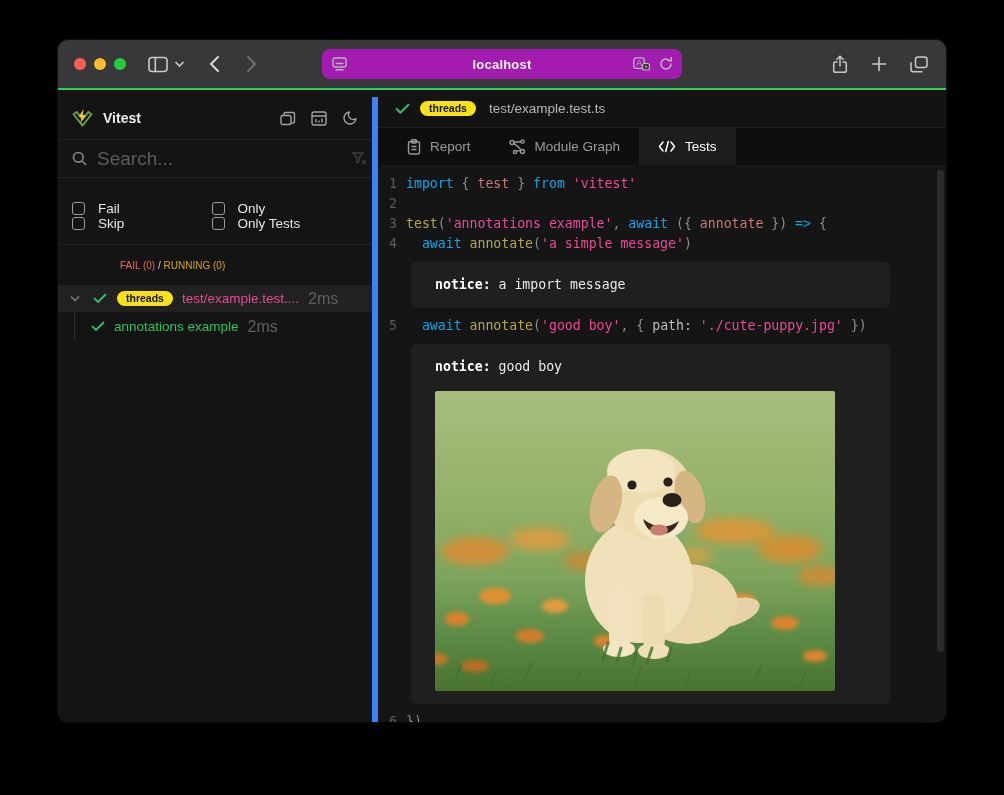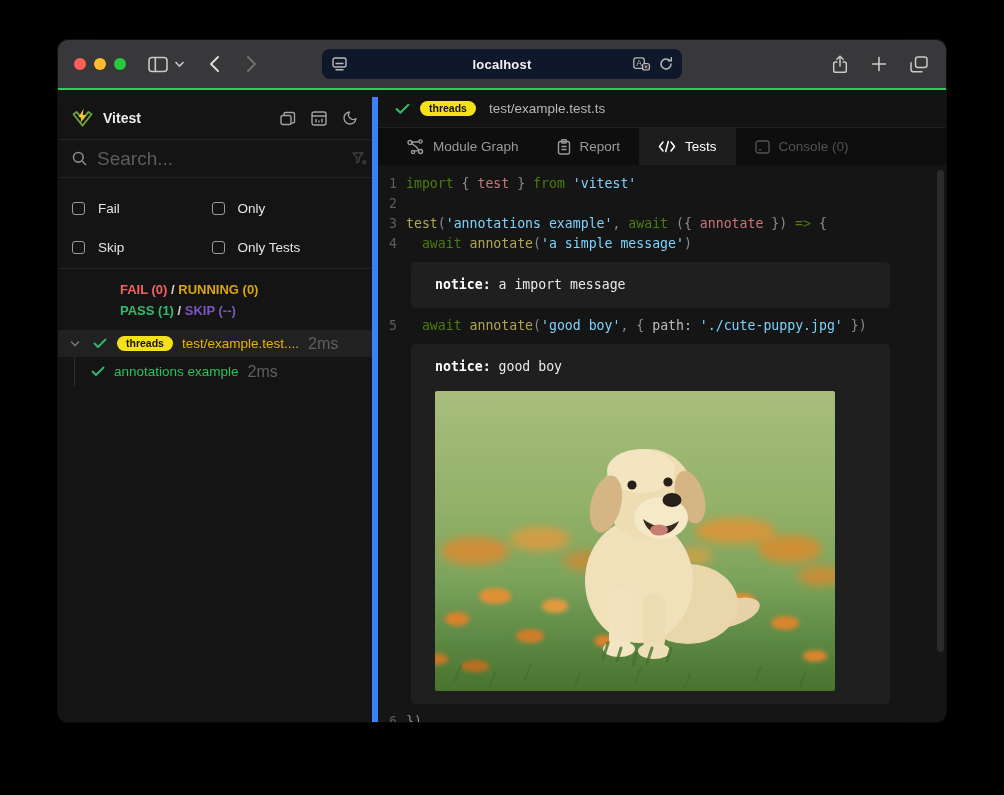--- a/index.html
+++ b/index.html
@@ -15,21 +15,21 @@
 
   
   .toolbar { height:48px; background:#38383a; flex:0 0 auto; display:flex;
              align-items:center; padding:0 16px; position:relative; }
   .traffic { display:flex; gap:8px; align-items:center; }
   .light { width:12px; height:12px; border-radius:50%; }
   .tb-icon { color:#c9c9c9; display:flex; align-items:center; justify-content:center; }
   .tb-icon.dim { color:#737373; }
   .tb-group { display:flex; align-items:center; }
   .urlbar { position:absolute; left:50%; top:9px; transform:translateX(-50%);
-            width:360px; height:30px; background:#0f172a; border-radius:8px;
+            width:360px; height:30px; background:#a21caf; border-radius:8px;
             display:flex; align-items:center; justify-content:center; }
   .urlbar .url-text { color:#f2f2f2; font-size:13px; font-weight:600; letter-spacing:.2px; }
   .url-left { position:absolute; left:10px; color:#b9b9b9; }
   .url-right { position:absolute; right:9px; display:flex; gap:9px; color:#b9b9b9; }
   .toolbar-right { position:absolute; right:18px; display:flex; gap:23px; color:#cdcdcd; }
 
   .accent-bar { height:2px; background:#2bd05c; flex:0 0 auto; }
 
   
   .content { flex:1; display:flex; min-height:0; }
@@ -47,36 +47,36 @@
                      font-size:19px; flex:1; font-family:"Liberation Sans",sans-serif; }
   .sb-search input::placeholder { color:#5c5c5c; }
   .icon-dim { color:#3e3e3e; }
   .icon-mid { color:#8a8a8a; }
 
   .sb-filter { padding:11px 14px 13px; border-bottom:1px solid #232323; }
   .filter-head { display:flex; align-items:center; gap:12px; color:#e8e8e8; }
   .filter-title { font-size:13.5px; font-weight:700; }
   .filter-clear { margin-left:auto; }
   .filter-grid { margin-top:12px; display:grid; grid-template-columns:1fr 1.05fr;
-                 row-gap:24px; }
+                 row-gap:0; }
   .chk { display:flex; align-items:center; gap:13px; cursor:pointer; }
   .chk .box { width:13px; height:13px; border:1.5px solid #9a9a9a; border-radius:3px;
               background:transparent; flex:0 0 auto; }
   .chk .lbl { color:#e4e4e4; font-size:13.5px; }
 
-  .sb-status { padding:10px 0 9px 62px; font-size:13px; font-weight:700; line-height:21px; }
+  .sb-status { padding:10px 0 9px 62px; font-size:10px; font-weight:400; line-height:21px; }
   .st-fail { color:#ef6460; } .st-running { color:#d9a511; }
   .st-pass { color:#2dbd6e; } .st-skip { color:#7a56c2; }
   .st-sep { color:#d6d6d6; }
 
   .tree-row { display:flex; align-items:center; height:27px; padding:0 10px 0 12px;
               position:relative; cursor:pointer; }
   .tree-row.selected { background:#212121; }
   .tree-row .time { color:#5f5f5f; font-size:16px; margin-left:9px; }
-  .tree-label { color:#eab308; font-size:13.5px; margin-left:9px; white-space:nowrap;
+  .tree-label { color:#ec4899; font-size:13.5px; margin-left:9px; white-space:nowrap;
                 overflow:hidden; }
   .tree-row.child { height:29px; padding-left:33px; }
   .tree-row.child .tree-label { color:#22c55e; }
   .indent-guide { position:absolute; left:16px; top:0; bottom:0; width:1px; background:#2e2e2e; }
   .badge-pill { background:#f6e019; color:#111; font-size:10.5px; font-weight:700;
                 padding:2.5px 9px; border-radius:999px; margin-left:10px; line-height:1; }
   .chev { color:#7a7a7a; }
   .check { color:#2dbd6e; }
 
   
@@ -92,22 +92,22 @@
          color:#9a9a9a; cursor:pointer; }
   .tab.active { background:#1d1d1d; color:#ffffff; }
   .tab.disabled { color:#525252; cursor:default; }
 
   
   .editor { flex:1; min-height:0; overflow:hidden; position:relative; background:#151515;
             font-family:"DejaVu Sans Mono", monospace; font-size:13.2px; line-height:20px;
             padding-top:9px; }
   .cline { display:flex; white-space:pre; }
   .gutter { width:28px; flex:0 0 auto; text-align:right; padding-right:9px; color:#5c5c5c; }
-  .tk-kw { color:#4d7c0f; } .tk-fn { color:#b2a64d; } .tk-vr { color:#cb7676; }
-  .tk-st { color:#7dd3fc; } .tk-pu { color:#8c8c8c; } .tk-pl { color:#bdbdbd; }
+  .tk-kw { color:#0ea5e9; } .tk-fn { color:#b2a64d; } .tk-vr { color:#cb7676; }
+  .tk-st { color:#ec4899; } .tk-pu { color:#8c8c8c; } .tk-pl { color:#bdbdbd; }
 
   .notice { margin:8px 56px 8px 33px; background:#1f1f1f; border-radius:5px;
             padding:13px 24px; color:#e9e9e9; }
   .notice .nlabel { font-weight:700; color:#ffffff; }
   .puppy-wrap { margin-top:14px; width:400px; height:300px; border-radius:2px;
                 overflow:hidden; }
 
   .scrollbar-thumb { position:absolute; right:2px; top:5px; width:7px; height:482px;
                      background:#2b2b2b; border-radius:4px; }
 </style>
@@ -270,23 +270,20 @@
             <span class="box"></span>
             <span class="lbl">Only Tests</span>
           </label>
         </div>
       </div>
 
       <div class="sb-status">
         <div>
           <span class="st-fail">FAIL (0)</span><span class="st-sep"> / </span><span class="st-running">RUNNING (0)</span>
         </div>
-        <div>
-          <span class="st-pass">PASS (1)</span><span class="st-sep"> / </span><span class="st-skip">SKIP (--)</span>
-        </div>
       </div>
 
       <div class="tree-row selected">
         <span class="chev">
           <svg width="10" height="7" viewBox="0 0 10 7" fill="none" stroke="currentColor" stroke-width="1.5">
               <polyline points="1,1.5 5,5.5 9,1.5"></polyline>
             </svg>
         </span>
         <span class="check" style="margin-left:13px">
           <svg width="14" height="11" viewBox="0 0 14 11" fill="none" stroke="currentColor" stroke-width="1.8" stroke-linecap="round" stroke-linejoin="round">
@@ -316,61 +313,52 @@
         <span class="check">
           <svg width="15" height="12" viewBox="0 0 14 11" fill="none" stroke="currentColor" stroke-width="1.8" stroke-linecap="round" stroke-linejoin="round">
               <polyline points="1.5,5.5 5,9 12.5,1.5"></polyline>
             </svg>
         </span>
         <span class="badge-pill" style="margin-left:0">threads</span>
         <span class="file-name">test/example.test.ts</span>
       </div>
 
       <div class="tabs">
+        <div class="tab">
+          <span>
+            <svg width="14" height="16" viewBox="0 0 14 16" fill="none" stroke="currentColor" stroke-width="1.4" stroke-linejoin="round">
+              <rect x="1.5" y="2.5" width="11" height="12.5" rx="2"></rect>
+                <rect x="4.5" y="0.8" width="5" height="3.2" rx="1"></rect>
+              <line x1="4.5" y1="7.5" x2="9.5" y2="7.5"></line>
+                <line x1="4.5" y1="10.5" x2="9.5" y2="10.5"></line>
+            </svg>
+          </span>
+          <span>Report</span>
+        </div>
         <div class="tab">
           <span>
             <svg width="17" height="16" viewBox="0 0 17 16" fill="none" stroke="currentColor" stroke-width="1.4">
               <circle cx="3" cy="3.5" r="2"></circle>
                 <circle cx="13.5" cy="2.5" r="1.6"></circle>
                 <circle cx="13.5" cy="12.5" r="2"></circle>
                 <circle cx="6" cy="13" r="1.6"></circle>
               <path d="M4.8 4.6c3 1.6 5.5 4.2 7 6.2M4.9 3.3l6.9-.6M6.9 12l4.7-.4" stroke-linecap="round"></path>
             </svg>
           </span>
           <span>Module Graph</span>
         </div>
-        <div class="tab">
-          <span>
-            <svg width="14" height="16" viewBox="0 0 14 16" fill="none" stroke="currentColor" stroke-width="1.4" stroke-linejoin="round">
-              <rect x="1.5" y="2.5" width="11" height="12.5" rx="2"></rect>
-                <rect x="4.5" y="0.8" width="5" height="3.2" rx="1"></rect>
-              <line x1="4.5" y1="7.5" x2="9.5" y2="7.5"></line>
-                <line x1="4.5" y1="10.5" x2="9.5" y2="10.5"></line>
-            </svg>
-          </span>
-          <span>Report</span>
-        </div>
         <div class="tab active">
           <span>
             <svg width="18" height="13" viewBox="0 0 18 13" fill="none" stroke="currentColor" stroke-width="1.5" stroke-linecap="round" stroke-linejoin="round">
               <polyline points="5,2 1.5,6.5 5,11"></polyline>
                 <polyline points="13,2 16.5,6.5 13,11"></polyline>
                 <line x1="10.3" y1="1.5" x2="7.7" y2="11.5"></line>
             </svg>
           </span>
           <span>Tests</span>
-        </div>
-        <div class="tab disabled">
-          <span>
-            <svg width="15" height="14" viewBox="0 0 15 14" fill="none" stroke="currentColor" stroke-width="1.4" stroke-linejoin="round">
-              <rect x="1" y="1" width="13" height="12" rx="2.2"></rect>
-                <line x1="3.8" y1="9.8" x2="6.3" y2="9.8"></line>
-            </svg>
-          </span>
-          <span>Console (0)</span>
         </div>
       </div>
 
       <div class="editor">
         <div class="cline">
           <span class="gutter">1</span>
           <span class="code"><span class="tk-kw">import</span><span class="tk-pu"> { </span><span class="tk-vr">test</span><span class="tk-pu"> } </span><span class="tk-kw">from</span><span class="tk-pl"> </span><span class="tk-st">'vitest'</span></span>
         </div>
         <div class="cline">
           <span class="gutter">2</span>

